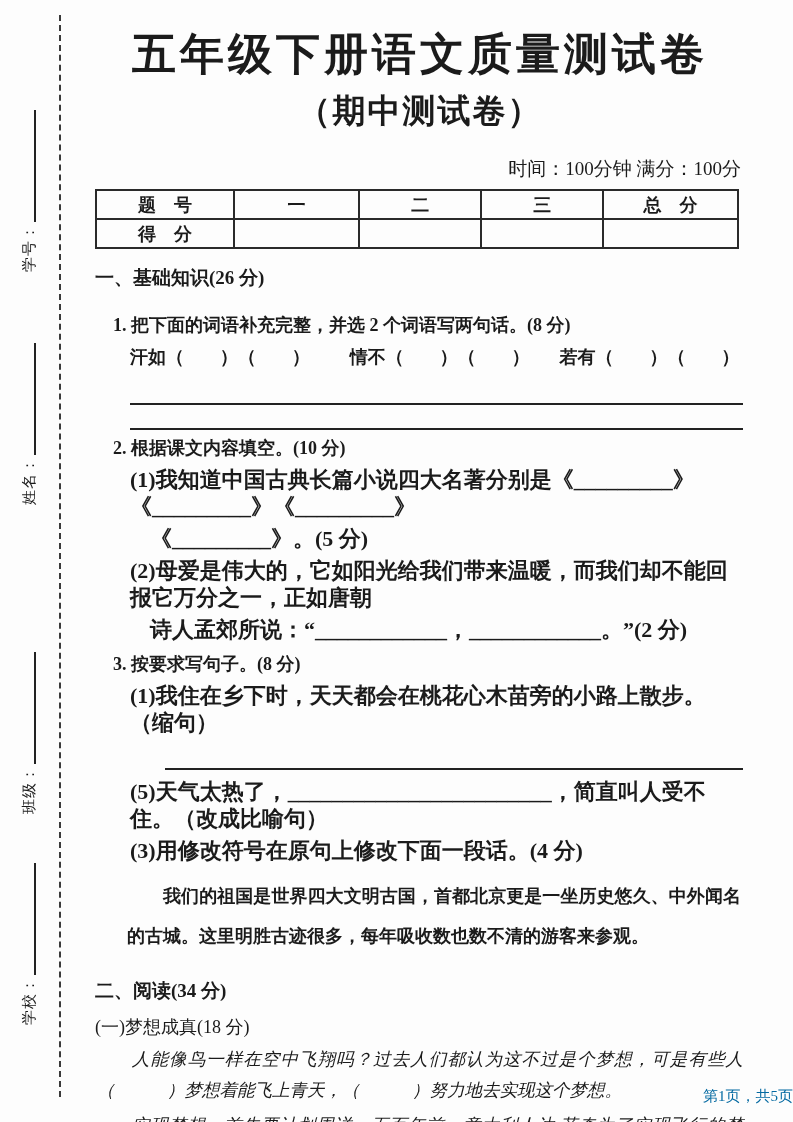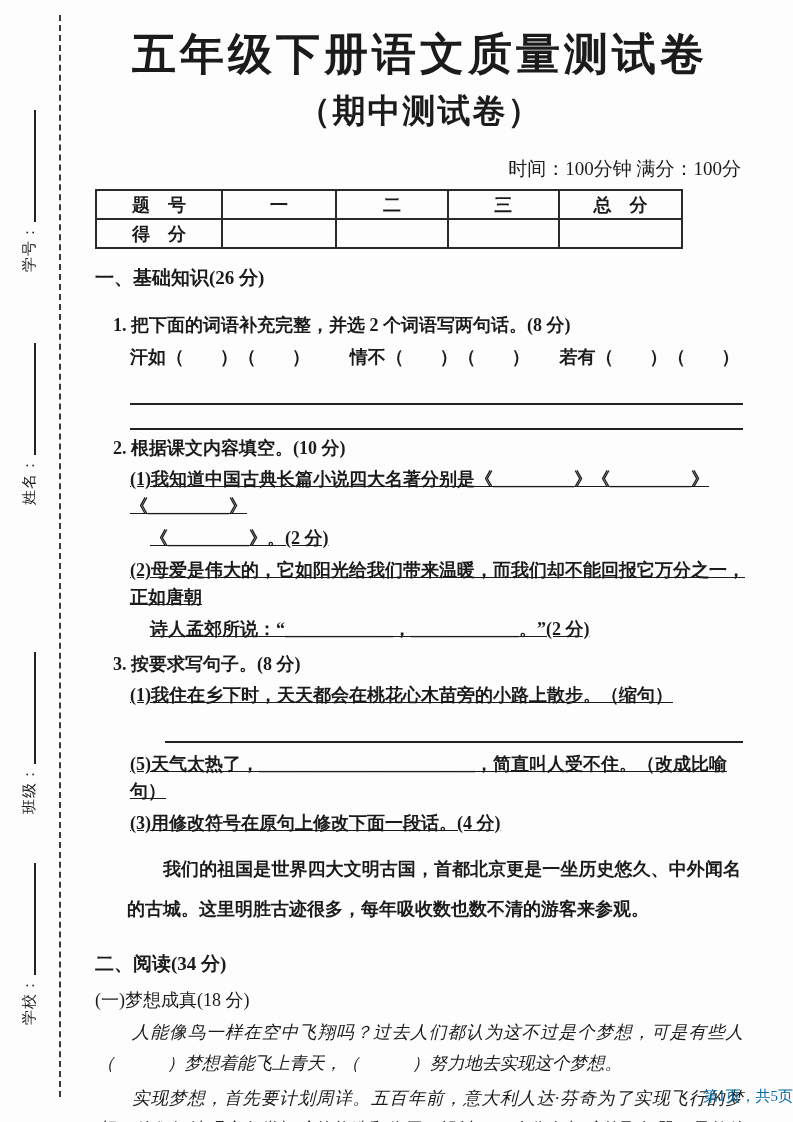--- a/index.html
+++ b/index.html
@@ -40,21 +40,21 @@
   }
   .subtitle {
     margin-top:4px; text-align:center;
     font-size:33px; font-weight:bold; letter-spacing:2px; line-height:46px;
   }
   .exam-info {
     margin-top:22px; text-align:right; font-size:19px; padding-right:4px;
   }
 
   table.score-table {
-    width:588px; margin-top:7px; border-collapse:collapse;
+    width:644px; margin-top:7px; border-collapse:collapse;
     font-size:18px; font-weight:600;
   }
   .score-table td {
     border:2px solid #2a2a2a; height:29px; text-align:center; padding:0;
   }
 
   .h-sec { margin-top:16px; font-size:19px; font-weight:bold; }
   .q-stem { margin-top:21px; font-size:18px; font-weight:bold; padding-left:18px; line-height:26px; }
 
   .idiom-row {
@@ -65,21 +65,21 @@
   .idiom-row span:nth-child(2){ width:215px; }
   .idiom-row span:nth-child(3){ width:190px; }
 
   .answer-line {
     height:25px; margin-left:35px; margin-right:2px;
     border-bottom:2px solid #222;
   }
   .answer-line.short { margin-left:70px; height:22px; }
 
   .q-item {
-    padding-left:35px; font-size:18px; font-weight:bold; line-height:27px; margin-top:5px;text-decoration:underline;
+    padding-left:35px; font-size:22px; font-weight:bold; line-height:27px; margin-top:5px;
   }
   .q-item.cont { padding-left:55px; }
 
   .edit-passage {
     margin-top:12px; padding:0 4px 0 32px;
     font-size:18px; font-weight:bold; line-height:40px;
     text-indent:2em; text-align:justify;
   }
 
   .passage-title { margin-top:10px; text-align:left; font-size:18px; font-weight:normal; line-height:26px; }
@@ -156,21 +156,21 @@
     <div class="idiom-row">
       <span>汗如（　　）（　　）</span>
       <span>情不（　　）（　　）</span>
       <span>若有（　　）（　　）</span>
     </div>
     <div class="answer-line" style="margin-top:10px"></div>
     <div class="answer-line"></div>
 
     <div class="q-stem" style="margin-top:5px">2. 根据课文内容填空。(10 分)</div>
     <div class="q-item">(1)我知道中国古典长篇小说四大名著分别是《_________》《_________》《_________》</div>
-    <div class="q-item cont">《_________》。(2 分)</div>
+    <div class="q-item cont">《_________》。(5 分)</div>
     <div class="q-item">(2)母爱是伟大的，它如阳光给我们带来温暖，而我们却不能回报它万分之一，正如唐朝</div>
     <div class="q-item cont">诗人孟郊所说：“____________，____________。”(2 分)</div>
 
     <div class="q-stem" style="margin-top:8px">3. 按要求写句子。(8 分)</div>
     <div class="q-item">(1)我住在乡下时，天天都会在桃花心木苗旁的小路上散步。（缩句）</div>
     <div class="answer-line short" style="margin-top:12px"></div>
     <div class="q-item" style="margin-top:8px">(5)天气太热了，________________________，简直叫人受不住。（改成比喻句）</div>
     <div class="q-item">(3)用修改符号在原句上修改下面一段话。(4 分)</div>
     <div class="edit-passage">我们的祖国是世界四大文明古国，首都北京更是一坐历史悠久、中外闻名的古城。这里明胜古迹很多，每年吸收数也数不清的游客来参观。</div>
 

